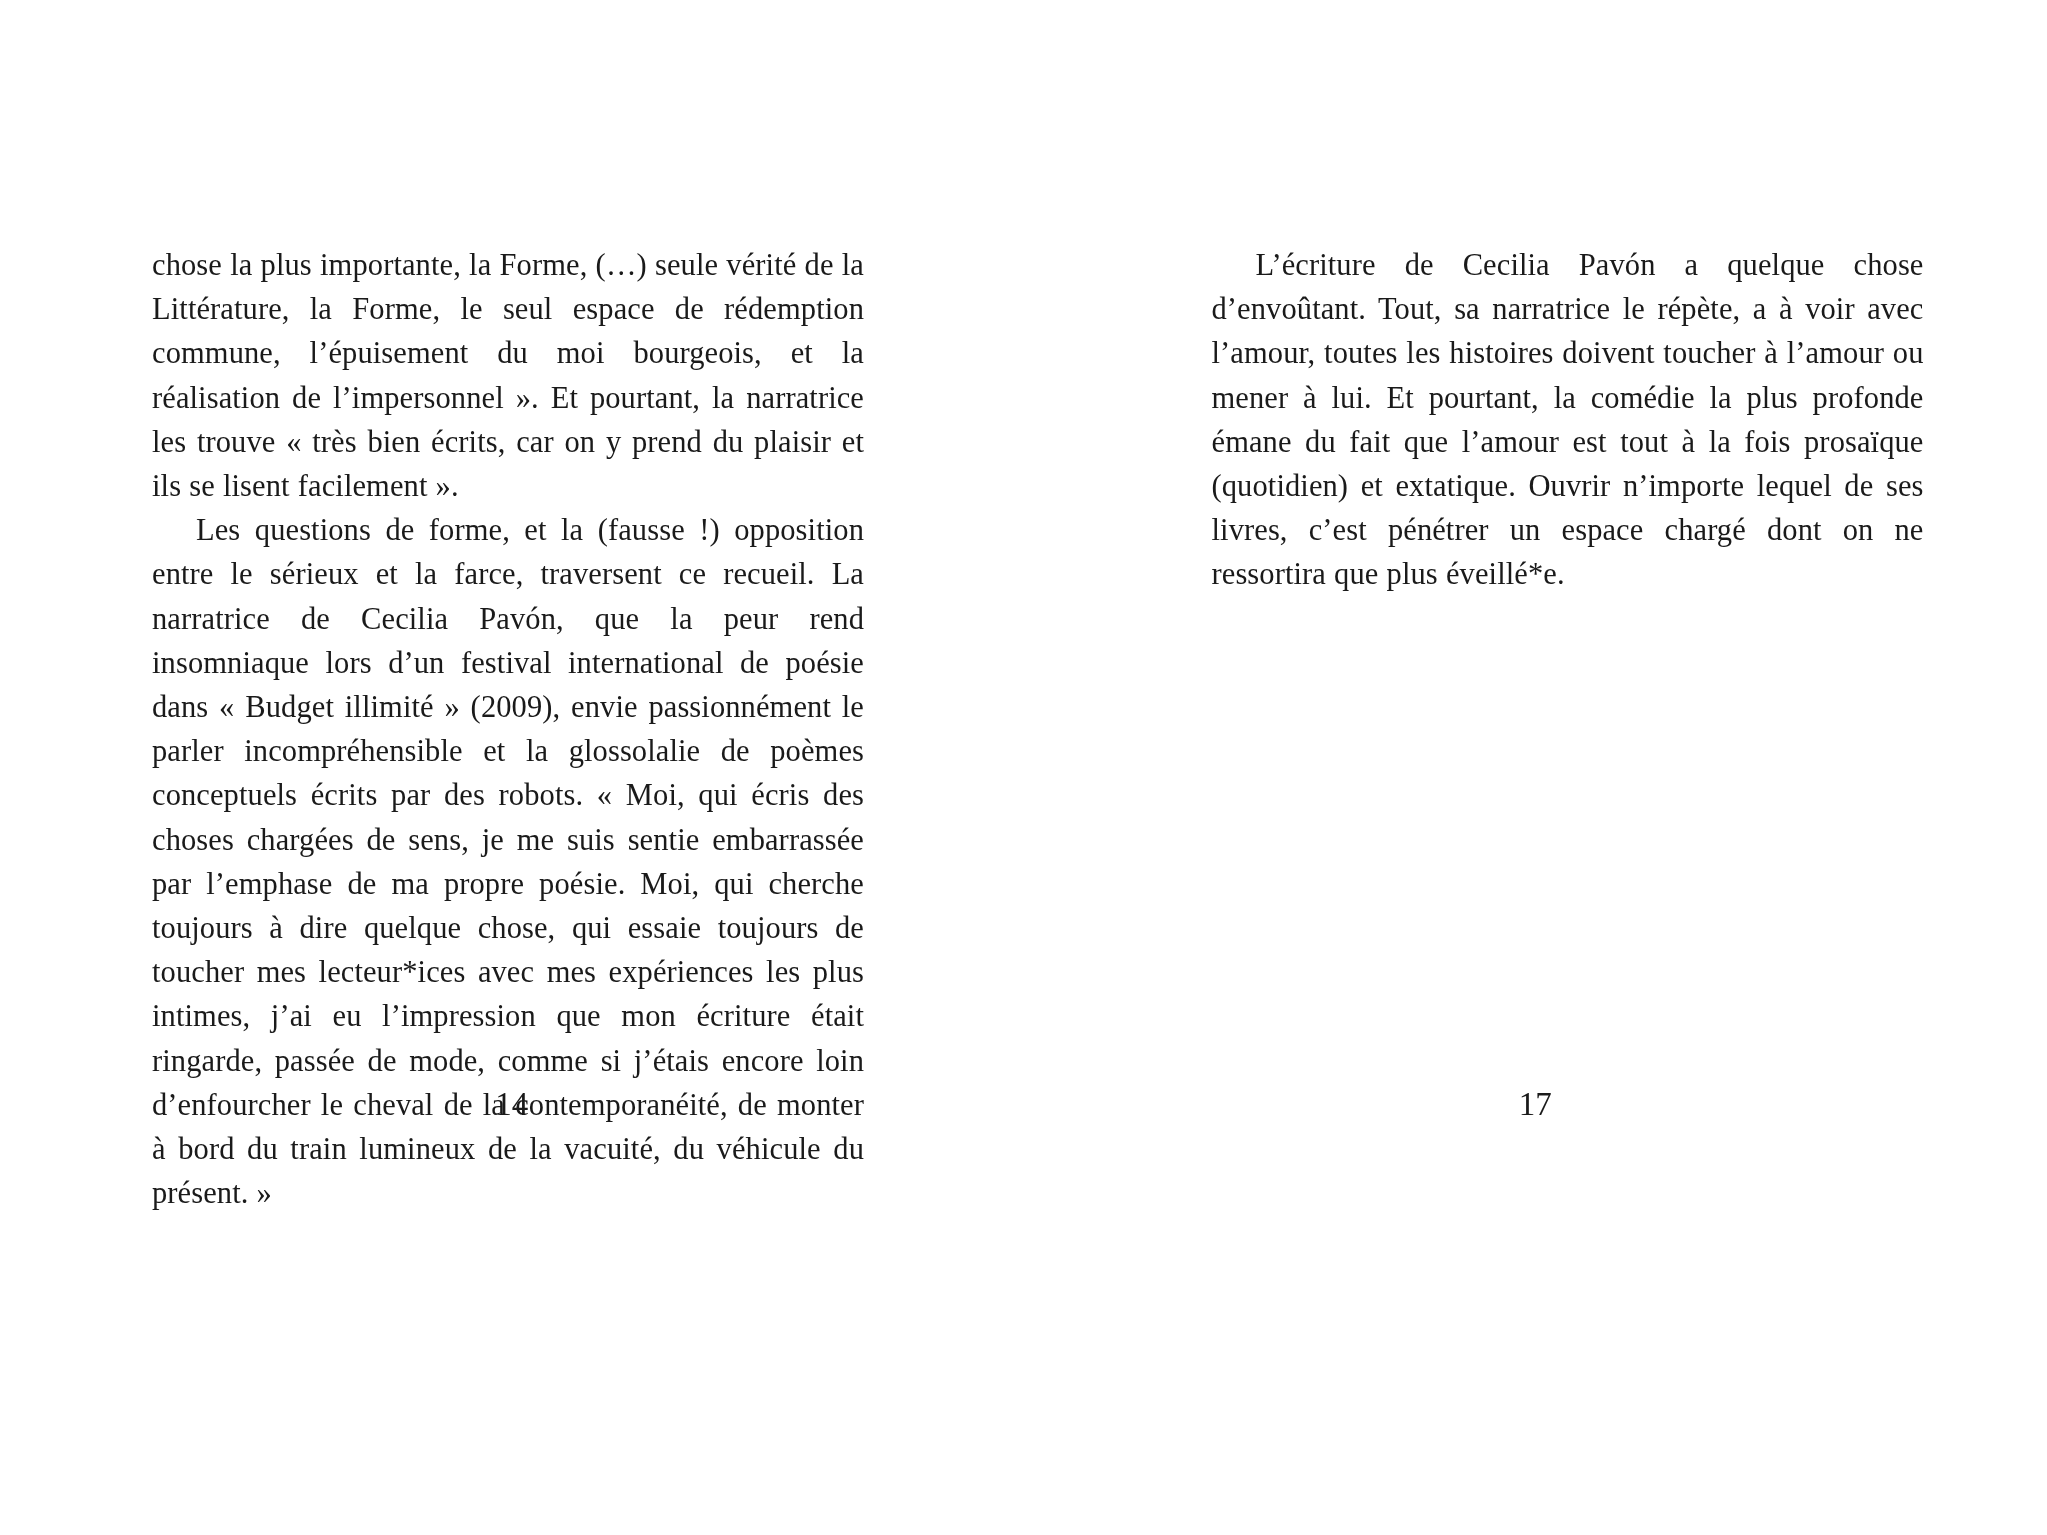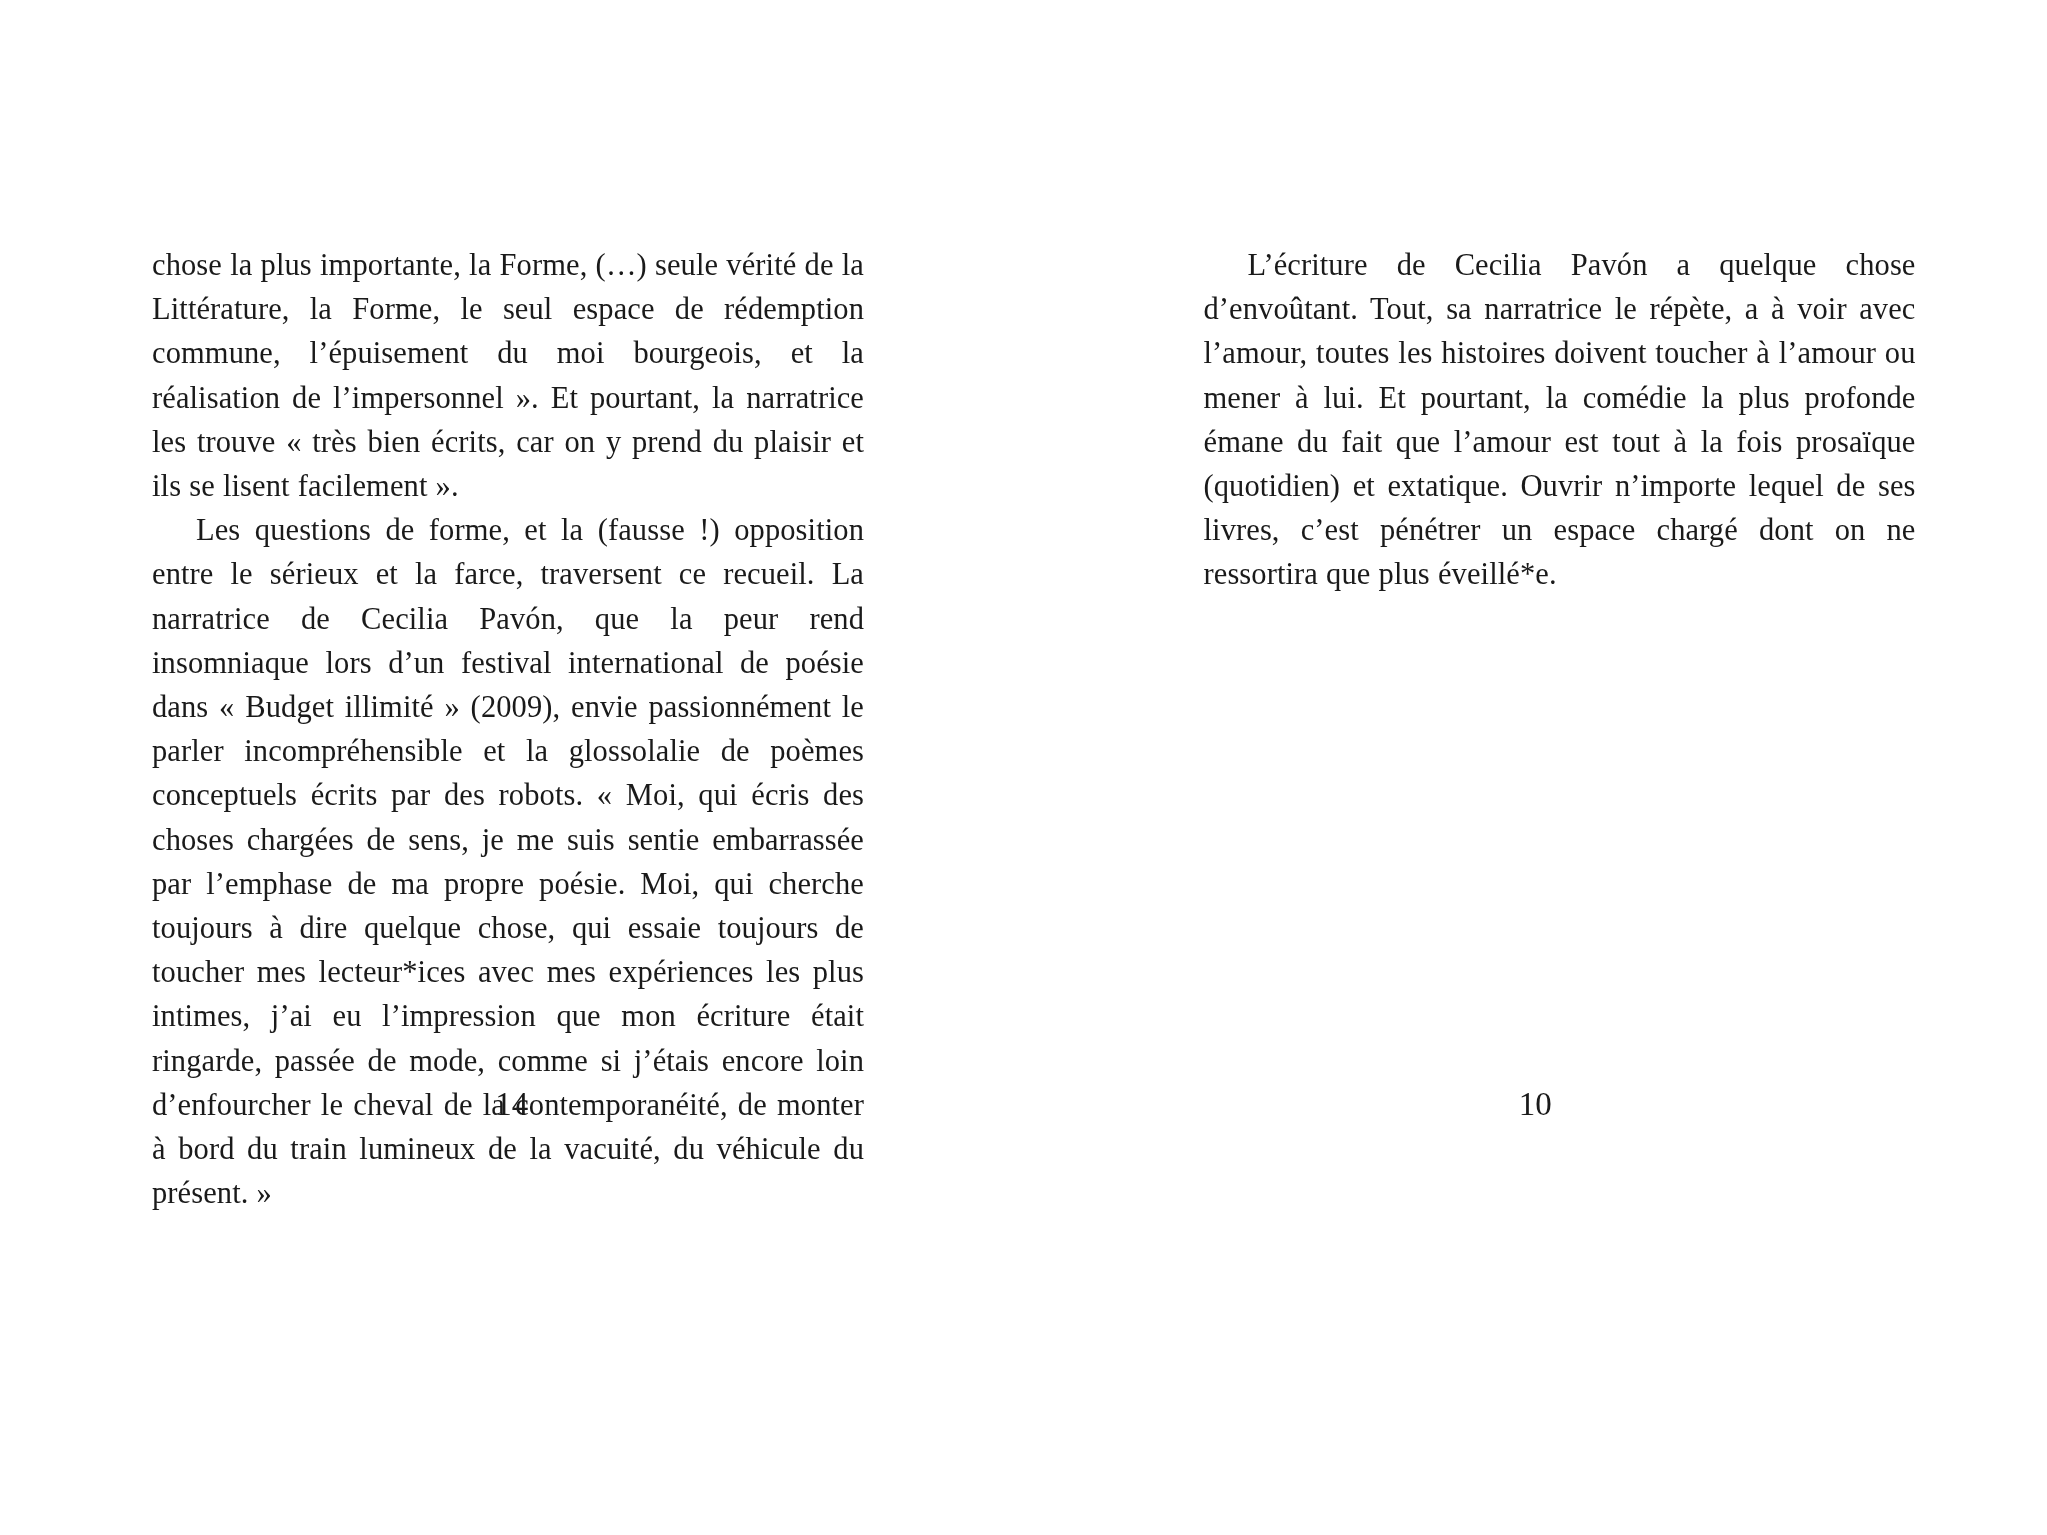--- a/index.html
+++ b/index.html
@@ -32,21 +32,21 @@
 
   .page-left .text-column {
     position: absolute;
     left: 152px;
     top: 243px;
     width: 712px;
   }
 
   .page-right .text-column {
     position: absolute;
-    left: 180px;
+    left: 188px;
     top: 243px;
     width: 712px;
   }
 
   .text-column p {
     margin: 0;
     font-size: 30.5px;
     line-height: 44.2px;
     text-align: justify;
     text-justify: inter-word;
@@ -89,16 +89,16 @@
       <p>chose la plus importante, la Forme, (…) seule vérité de la Littérature, la Forme, le seul espace de rédemption commune, l’épuisement du moi bourgeois, et la réalisation de l’impersonnel ». Et pourtant, la narratrice les trouve « très bien écrits, car on y prend du plaisir et ils se lisent facilement ».</p>
       <p class="indent">Les questions de forme, et la (fausse !) opposition entre le sérieux et la farce, traversent ce recueil. La narratrice de Cecilia Pavón, que la peur rend insomniaque lors d’un festival international de poésie dans « Budget illimité » (2009), envie passionnément le parler incompréhensible et la glossolalie de poèmes conceptuels écrits par des robots. « Moi, qui écris des choses chargées de sens, je me suis sentie embarrassée par l’emphase de ma propre poésie. Moi, qui cherche toujours à dire quelque chose, qui essaie toujours de toucher mes lecteur*ices avec mes expériences les plus intimes, j’ai eu l’impression que mon écriture était ringarde, passée de mode, comme si j’étais encore loin d’enfourcher le cheval de la contemporanéité, de monter à bord du train lumineux de la vacuité, du véhicule du présent. »</p>
     </div>
     <div class="folio">14</div>
   </div>
 
   <div class="page page-right">
     <div class="text-column">
       <p class="indent">L’écriture de Cecilia Pavón a quelque chose d’envoûtant. Tout, sa narratrice le répète, a à voir avec l’amour, toutes les histoires doivent toucher à l’amour ou mener à lui. Et pourtant, la comédie la plus profonde émane du fait que l’amour est tout à la fois prosaïque (quotidien) et extatique. Ouvrir n’importe lequel de ses livres, c’est pénétrer un espace chargé dont on ne ressortira que plus éveillé*e.</p>
     </div>
-    <div class="folio">10</div>
+    <div class="folio">17</div>
   </div>
 
 </div>
 
 </body></html>

